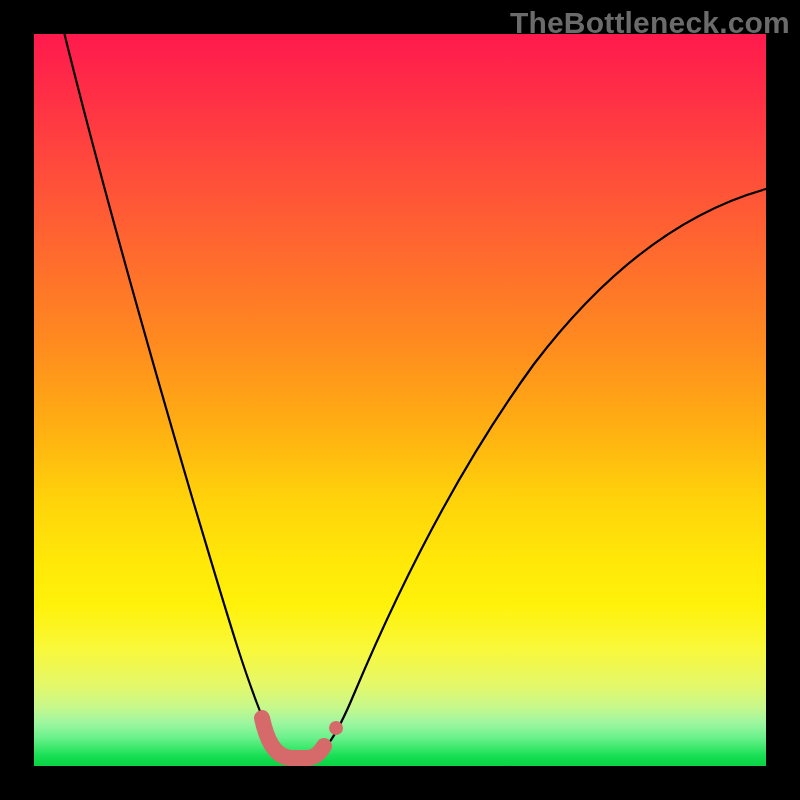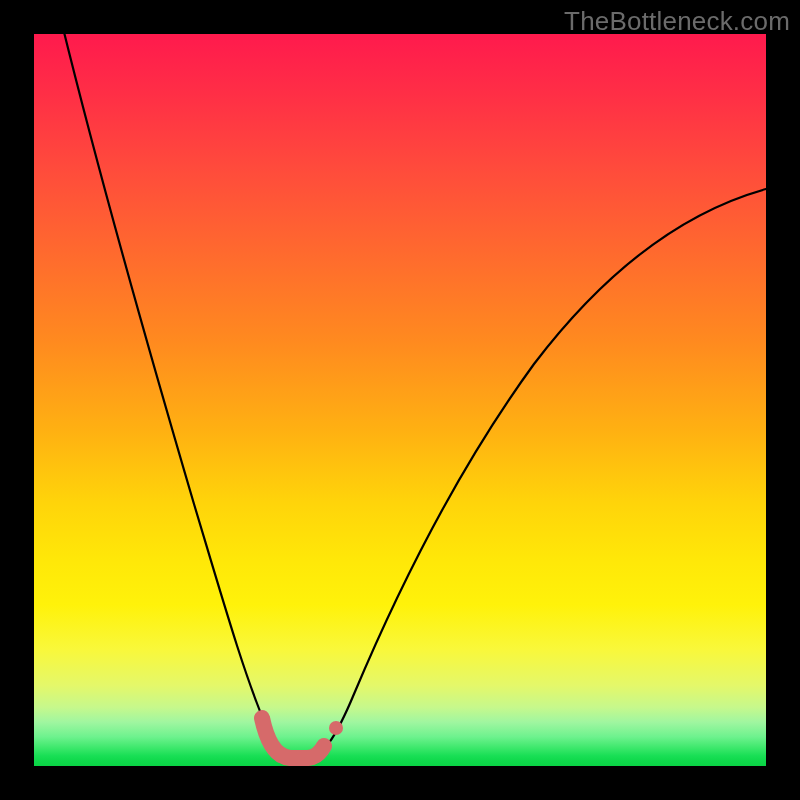--- a/index.html
+++ b/index.html
@@ -46,23 +46,23 @@
       #19df55 98.6%,
       #0fd84b 99.3%,
       #0ad445 100%
     );
   }
   .watermark {
     position: absolute;
     top: 6px;
     right: 10px;
     color: #6b6b6b;
-    font-size: 26px;
+    font-size: 30px;
     letter-spacing: 0.2px;
-    font-weight: 400;
+    font-weight: 700;
     user-select: none;
     text-align: right;
   }
   svg.curve-layer {
     position: absolute;
     left: 0;
     top: 0;
     width: 732px;
     height: 732px;
     overflow: visible;

